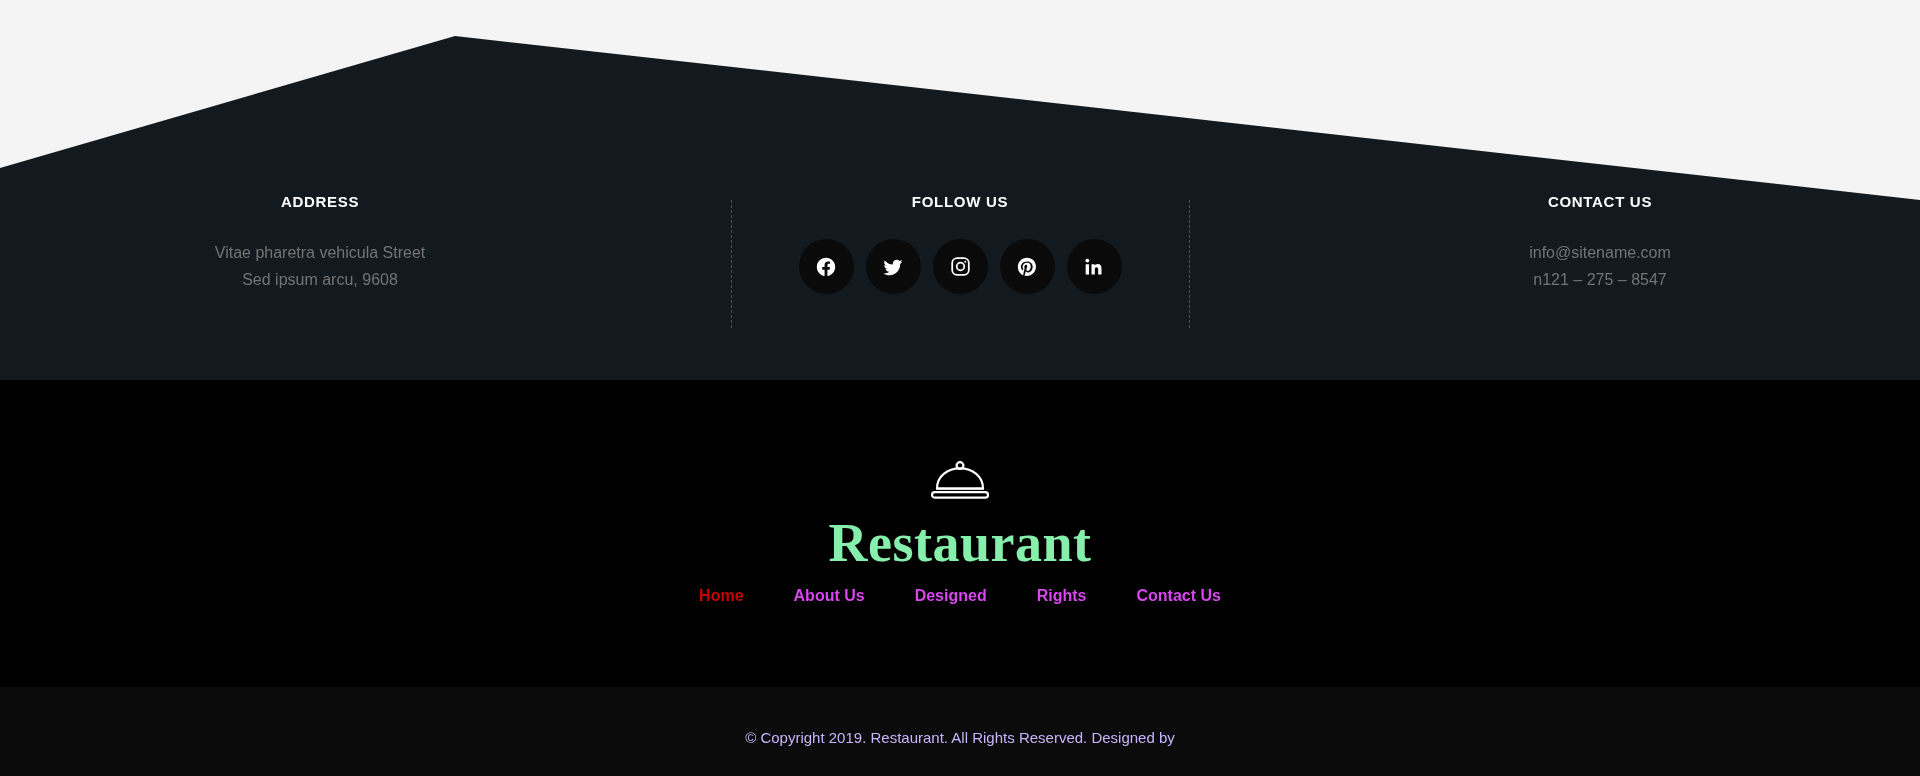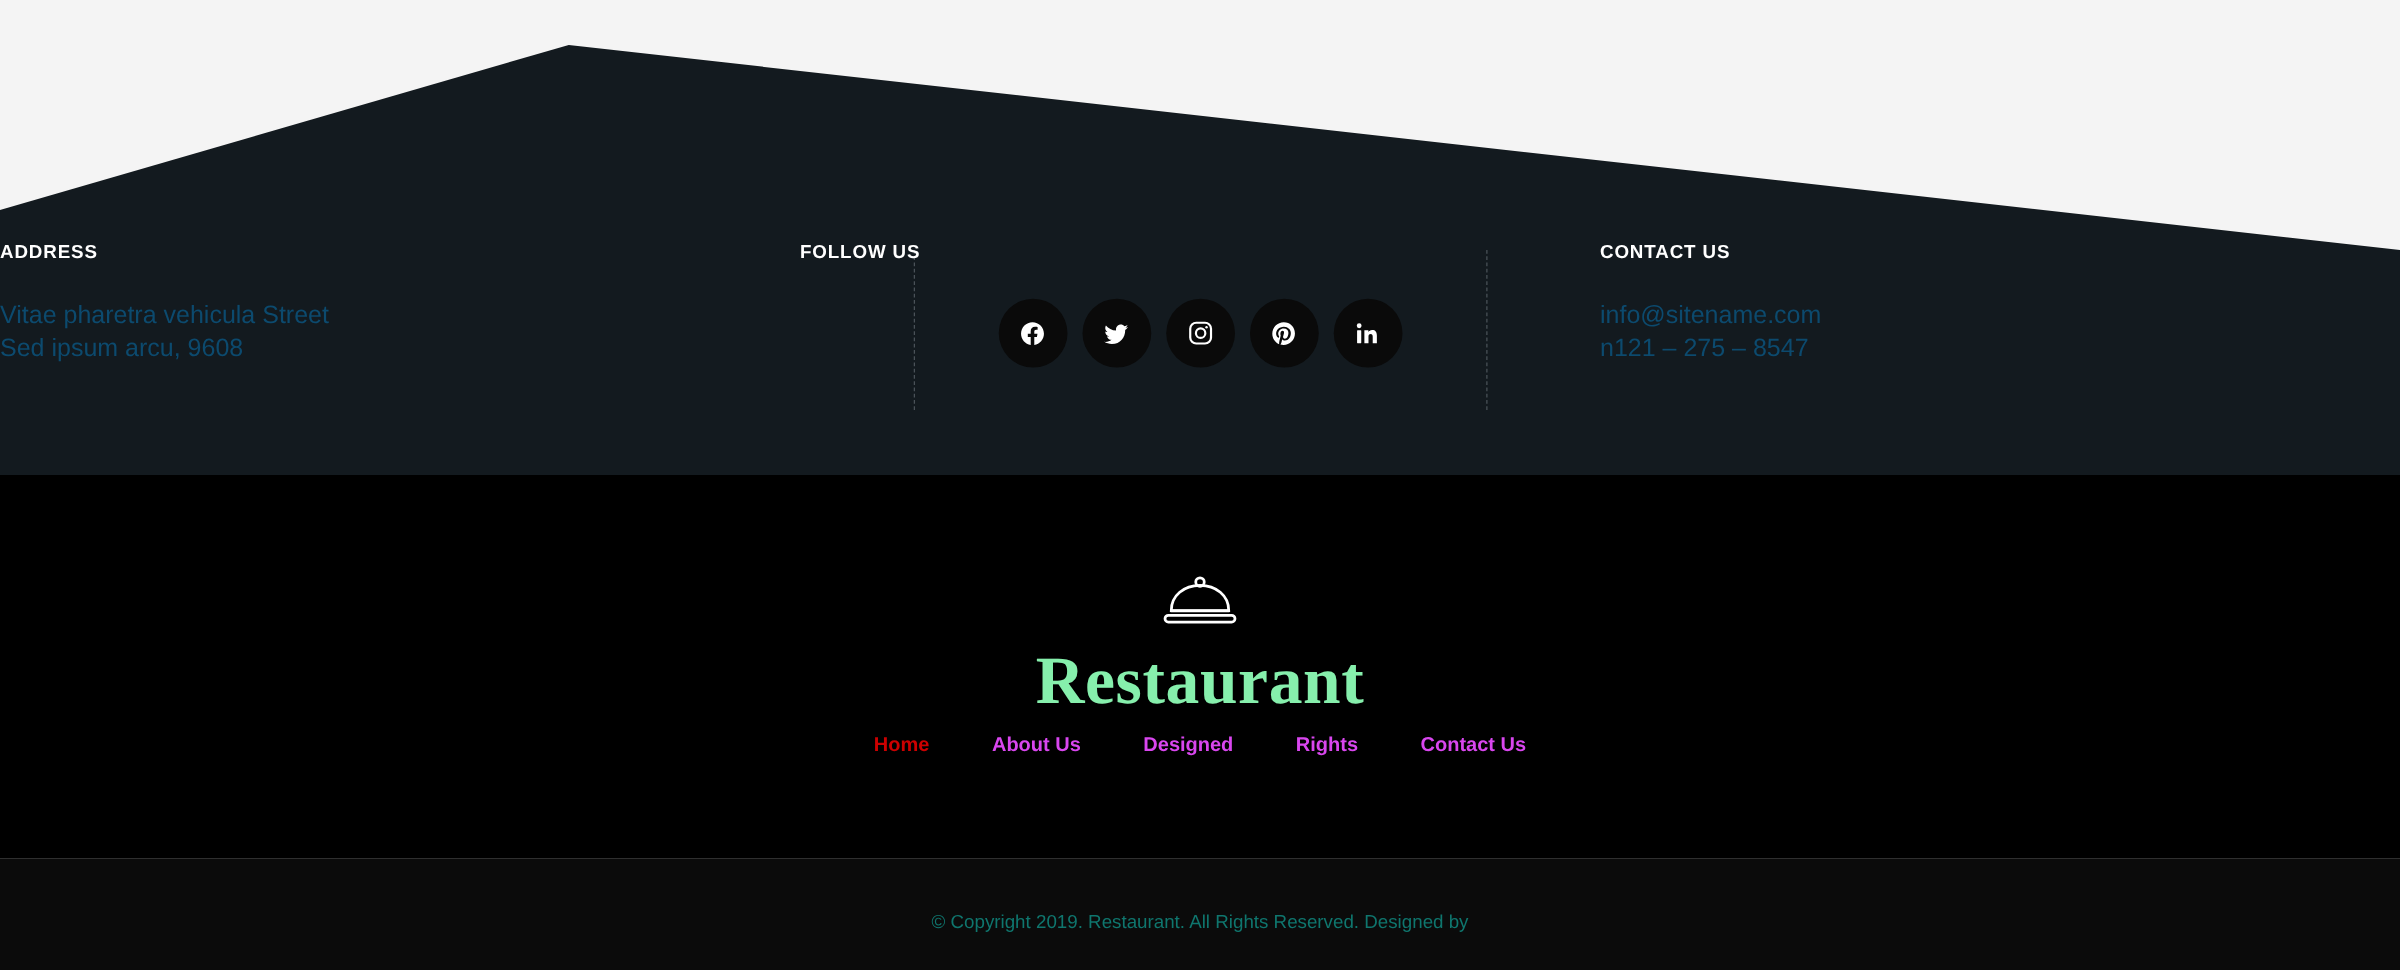--- a/index.html
+++ b/index.html
@@ -15,28 +15,28 @@
   .angled-section {
     position:absolute; left:0; top:0; width:1920px; height:380px;
     background:#131a1f;
     clip-path: polygon(0 168px, 455px 36px, 1920px 200px, 1920px 380px, 0 380px);
   }
 
   .columns {
     position:absolute; left:0; top:194px; width:1920px; height:140px;
     display:flex; align-items:flex-start;
   }
-  .col { position:relative; flex:1 1 0; }
+  .col { position:relative; flex:1 1 0; text-align:center; }
 
   .col-title {
     font-size:15px; font-weight:bold; color:#ffffff;
     letter-spacing:0.7px; line-height:1; margin-bottom:30px;
   }
   .col-line {
-    font-size:20px; color:#0c4a6e; line-height:27px; font-weight:400;
+    font-size:16px; color:#737373; line-height:27px; font-weight:400;
   }
 
   .divider {
     position:absolute; top:200px; width:0; height:128px;
     border-left:1px dashed #4a5258;
   }
   .divider.d1 { left:731px; }
   .divider.d2 { left:1189px; }
 
   
@@ -72,21 +72,21 @@
   }
   .nav-link.active { color:#cc0000; }
 
   
   .copyright-bar {
     position:absolute; left:0; top:687px; width:1920px; height:89px;
     background:#0b0b0b;
     display:flex; align-items:flex-start; justify-content:center;
   }
   .copyright-text {
-    font-size:15px; color:#0f766e; margin-top:43px; line-height:1;
+    font-size:15px; color:#c4b5fd; margin-top:43px; line-height:1;
   }
 </style>
 </head>
 <body>
 
 <div class="page">
 
   <div class="angled-section"></div>
 
   <div class="divider d1"></div>

